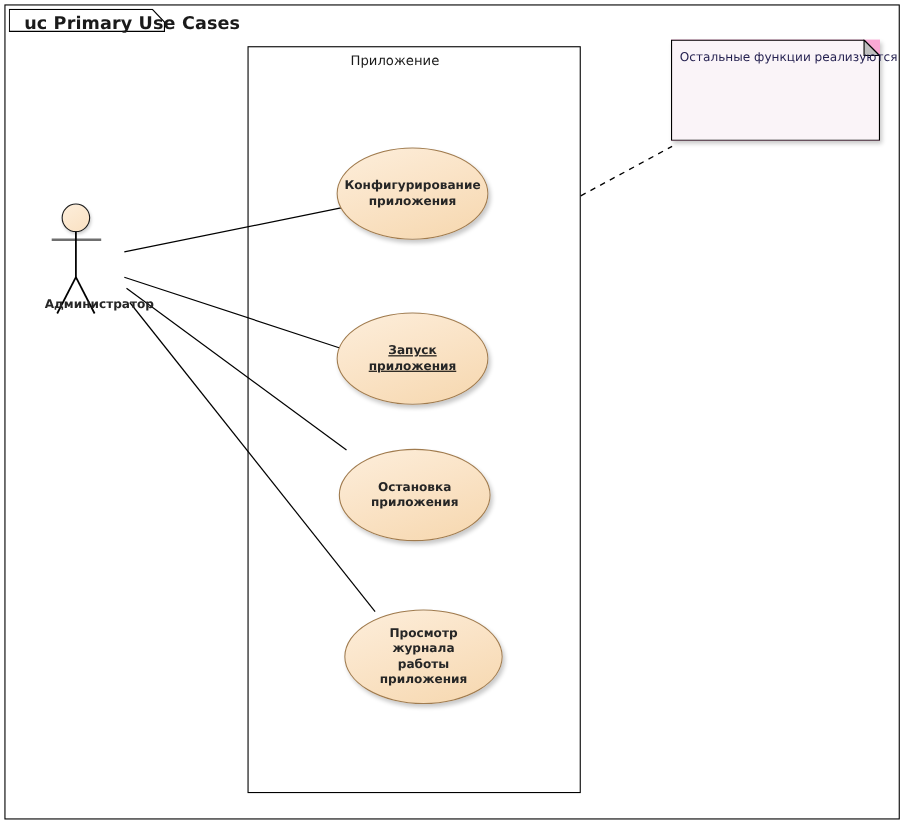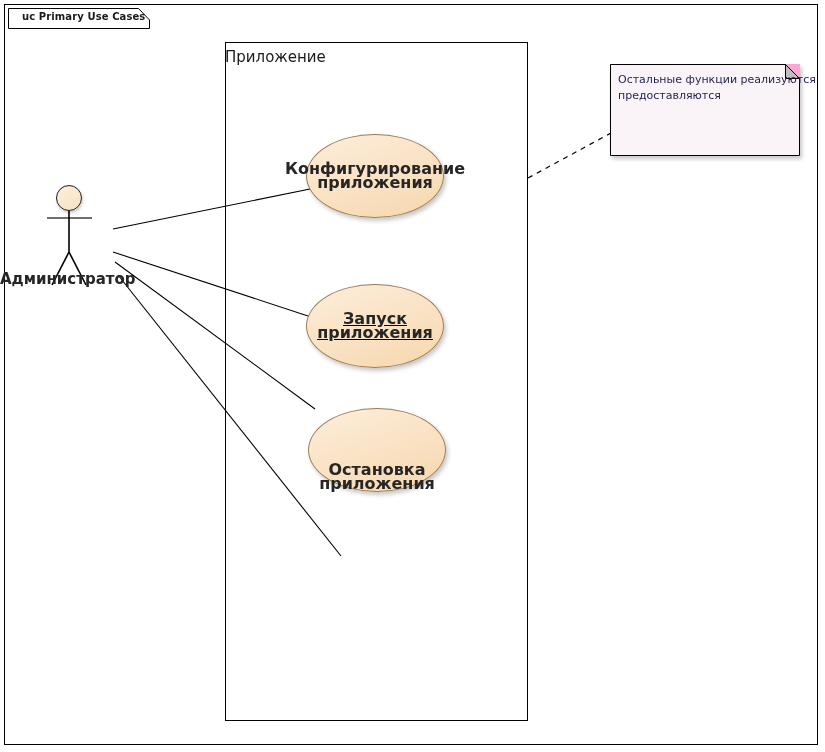--- a/index.html
+++ b/index.html
@@ -40,59 +40,59 @@
     position: absolute;
     left: 8px; top: 8px;
     width: 142px;
     height: 21px;
   }
   .frame-tab svg { display: block; }
   .frame-tab-label {
     position: absolute;
     left: 14px;
     top: 3px;
-    font-size: 10px;
+    font-size: 16px;
     font-weight: bold;
     color: #1a1a1a;
     letter-spacing: 0.1px;
     white-space: nowrap;
   }
   
   .boundary-box {
     position: absolute;
     left: 225px; top: 42px;
     width: 303px;
     height: 679px;
     border: 1px solid #000000;
     box-sizing: border-box;
     background: transparent;
   }
   .boundary-title {
     position: absolute;
     left: 225px;
     top: 48px;
     width: 268px;
-    text-align: left;
-    font-size: 15px;
+    text-align: center;
+    font-size: 12px;
     color: #1a1a1a;
   }
   
   .usecase {
     position: absolute;
     border-radius: 50%;
     border: 1px solid #a07b4e;
     box-sizing: border-box;
     background: linear-gradient(160deg, #fdeedb 0%, #fae3c6 48%, #f6d7ae 100%);
     box-shadow: 2px 3px 4px rgba(0,0,0,0.22);
     display: flex;
     align-items: center;
     justify-content: center;
   }
   .usecase-label {
-    font-size: 16px;
+    font-size: 11px;
     font-weight: bold;
     color: #262626;
     text-align: center;
     line-height: 14px;
     padding: 0 10px;
     white-space: pre-line;
   }
   
   .actor-head {
     position: absolute;
@@ -102,30 +102,30 @@
     border: 1.4px solid #1a1a1a;
     box-sizing: border-box;
     background: linear-gradient(150deg, #fdeedb 0%, #fae1c2 100%);
     box-shadow: 1px 2px 3px rgba(0,0,0,0.2);
   }
   .actor-label {
     position: absolute;
     left: 0px;
     top: 270px;
     width: 140px;
-    text-align: left;
-    font-size: 15px;
+    text-align: right;
+    font-size: 11px;
     font-weight: bold;
     color: #262626;
     white-space: nowrap;
   }
   
   .note-box {
     position: absolute;
-    left: 610px; top: 64px;
+    left: 610px; top: 36px;
     width: 190px;
     height: 92px;
     background: #f9a8d4;
     box-shadow: 2px 3px 4px rgba(0,0,0,0.22);
   }
   .note-box svg { display: block; position: absolute; left: 0; top: 0; }
   .note-text {
     position: absolute;
     left: 8px;
     top: 8px;
@@ -173,30 +173,33 @@
 
   <div class="usecase" style="left:306px; top:134px; width:138px; height:84px;">
     <span class="usecase-label">Конфигурирование
 приложения</span>
   </div>
 
   <div class="usecase" style="left:306px; top:284px; width:138px; height:84px;text-decoration:underline;">
     <span class="usecase-label">Запуск приложения</span>
   </div>
 
-  <div class="usecase" style="left:308px; top:408px; width:138px; height:84px;align-items:flex-end;">
+  <div class="usecase" style="left:308px; top:408px; width:138px; height:84px;">
     <span class="usecase-label">Остановка
 приложения</span>
   </div>
 
+  <div class="usecase" style="left:313px; top:554px; width:144px; height:86px;">
+    <span class="usecase-label">Просмотр журнала
+работы приложения</span>
+  </div>
 
   <div class="note-box">
     <svg width="190" height="92" viewBox="0 0 190 92">
       <path d="M0.5,0.5 L175.5,0.5 L189.5,14.5 L189.5,91.5 L0.5,91.5 Z" fill="#faf4f8" stroke="#000000" stroke-width="1"></path>
       <path d="M175.5,0.5 L189.5,14.5 L175.5,14.5 Z" fill="#bfbfbf" stroke="#000000" stroke-width="1"></path>
     </svg>
     <div class="note-text">
       <div>Остальные функции реализуются</div>
-      <div>предоставляются</div>
     </div>
   </div>
 
 </div>
 
 </body></html>

